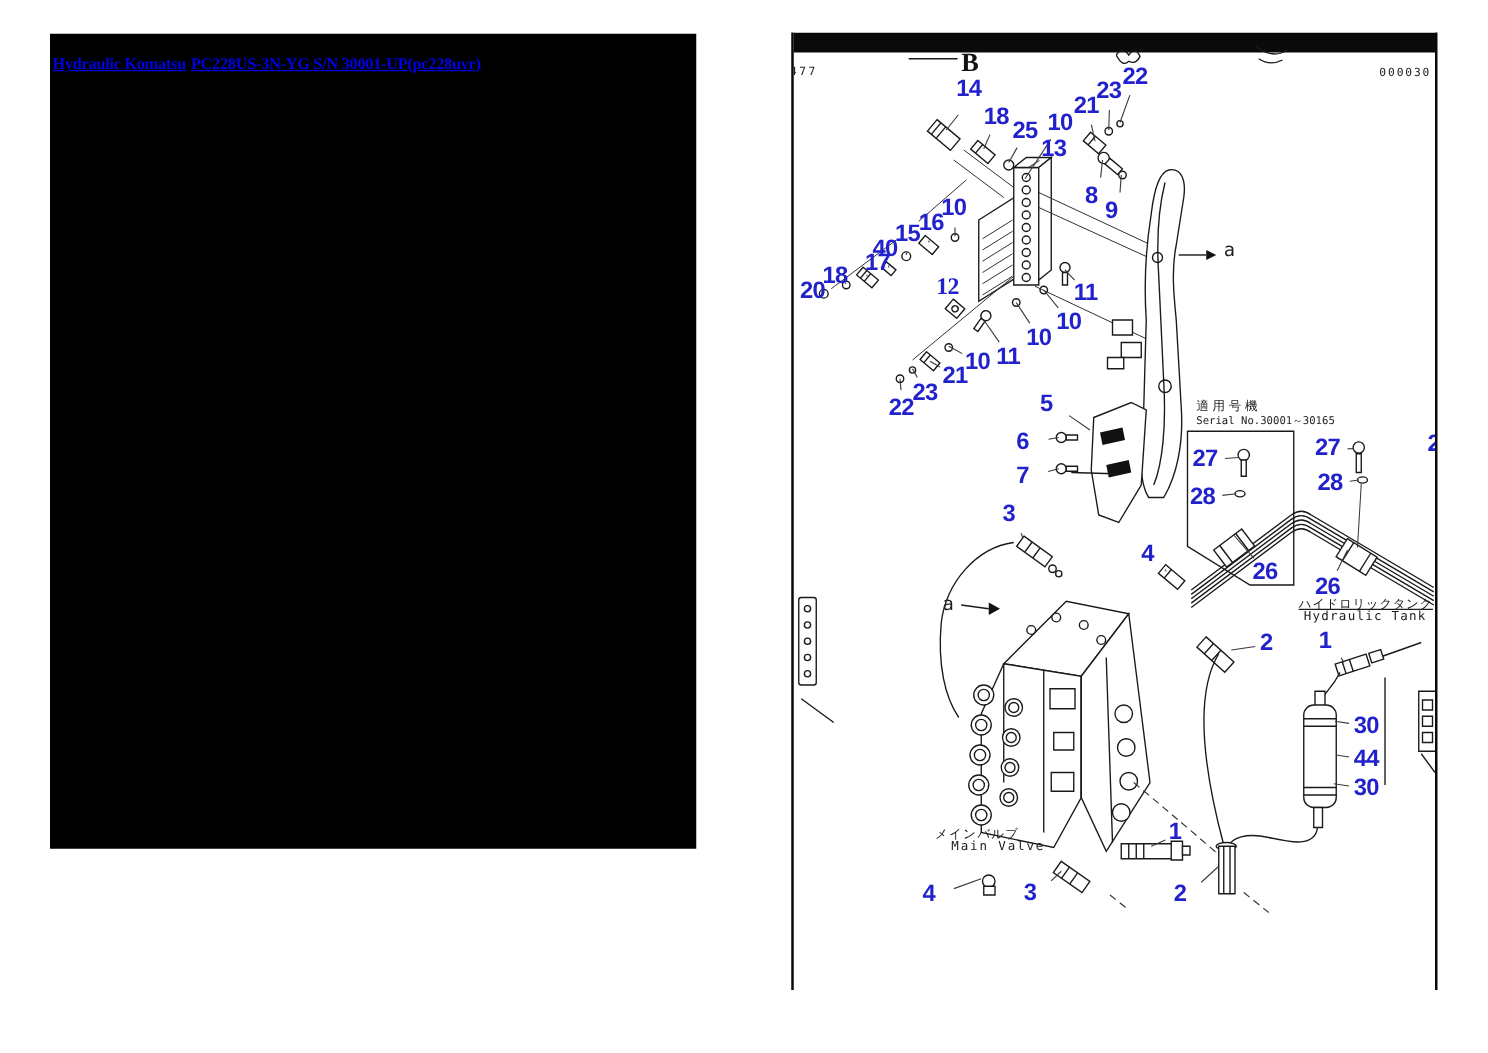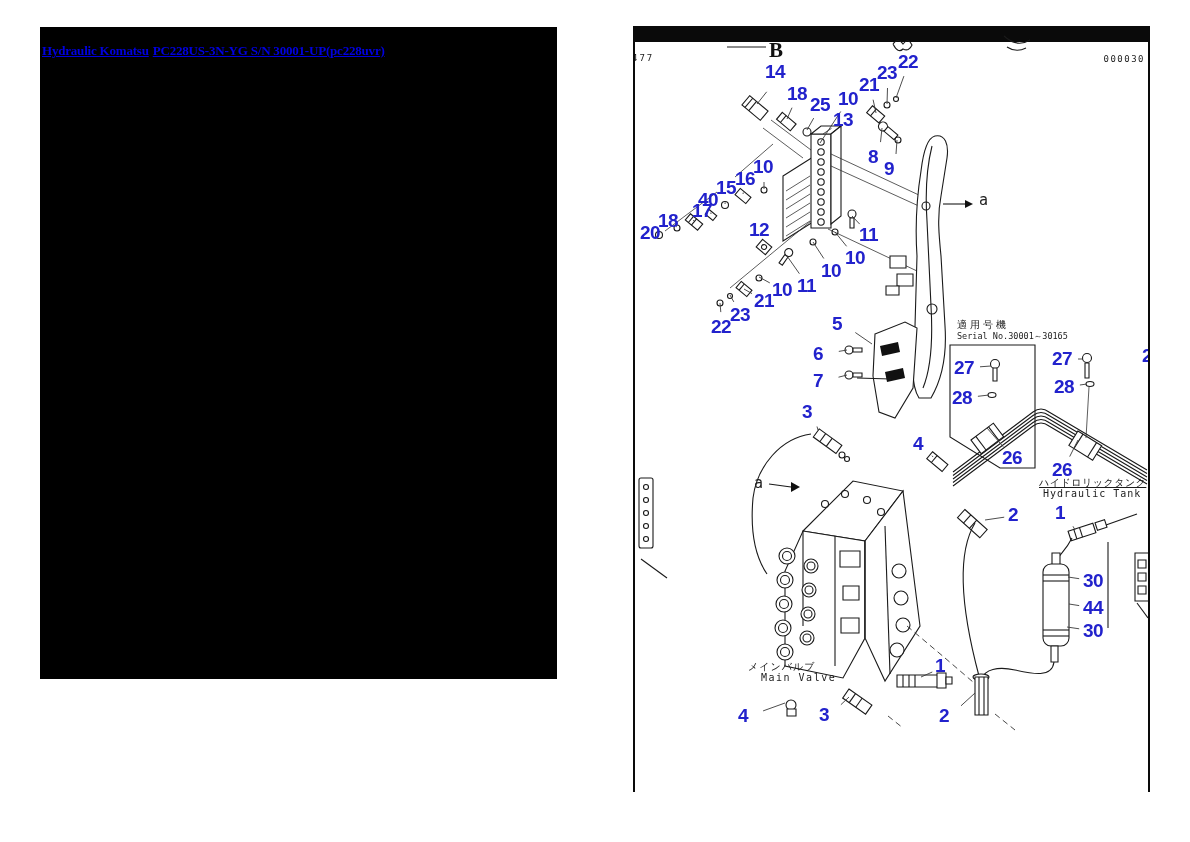--- a/index.html
+++ b/index.html
@@ -420,21 +420,21 @@
         <span class="callout" style="left: 198px; top: 84px;">13</span>
         <span class="callout" style="left: 233px; top: 121px;">8</span>
         <span class="callout" style="left: 249px; top: 133px;">9</span>
         <span class="callout" style="left: 118px; top: 131px;">10</span>
         <span class="callout" style="left: 100px; top: 143px;">16</span>
         <span class="callout" style="left: 81px; top: 152px;">15</span>
         <span class="callout" style="left: 63px; top: 164px;">40</span>
         <span class="callout" style="left: 57px; top: 175px;">17</span>
         <span class="callout" style="left: 23px; top: 185px;">18</span>
         <span class="callout" style="left: 5px; top: 197px;">20</span>
-        <span class="callout" style="left: 114px; top: 194px;">12</span>
+        <span class="callout" style="left: 114px; top: 194px; font-family: Liberation Serif, serif;">12</span>
         <span class="callout" style="left: 224px; top: 199px;">11</span>
         <span class="callout" style="left: 210px; top: 222px;">10</span>
         <span class="callout" style="left: 186px; top: 235px;">10</span>
         <span class="callout" style="left: 162px; top: 250px;">11</span>
         <span class="callout" style="left: 137px; top: 254px;">10</span>
         <span class="callout" style="left: 119px; top: 265px;">21</span>
         <span class="callout" style="left: 95px; top: 279px;">23</span>
         <span class="callout" style="left: 76px; top: 291px;">22</span>
         <span class="callout" style="left: 197px; top: 288px;">5</span>
         <span class="callout" style="left: 178px; top: 318px;">6</span>

